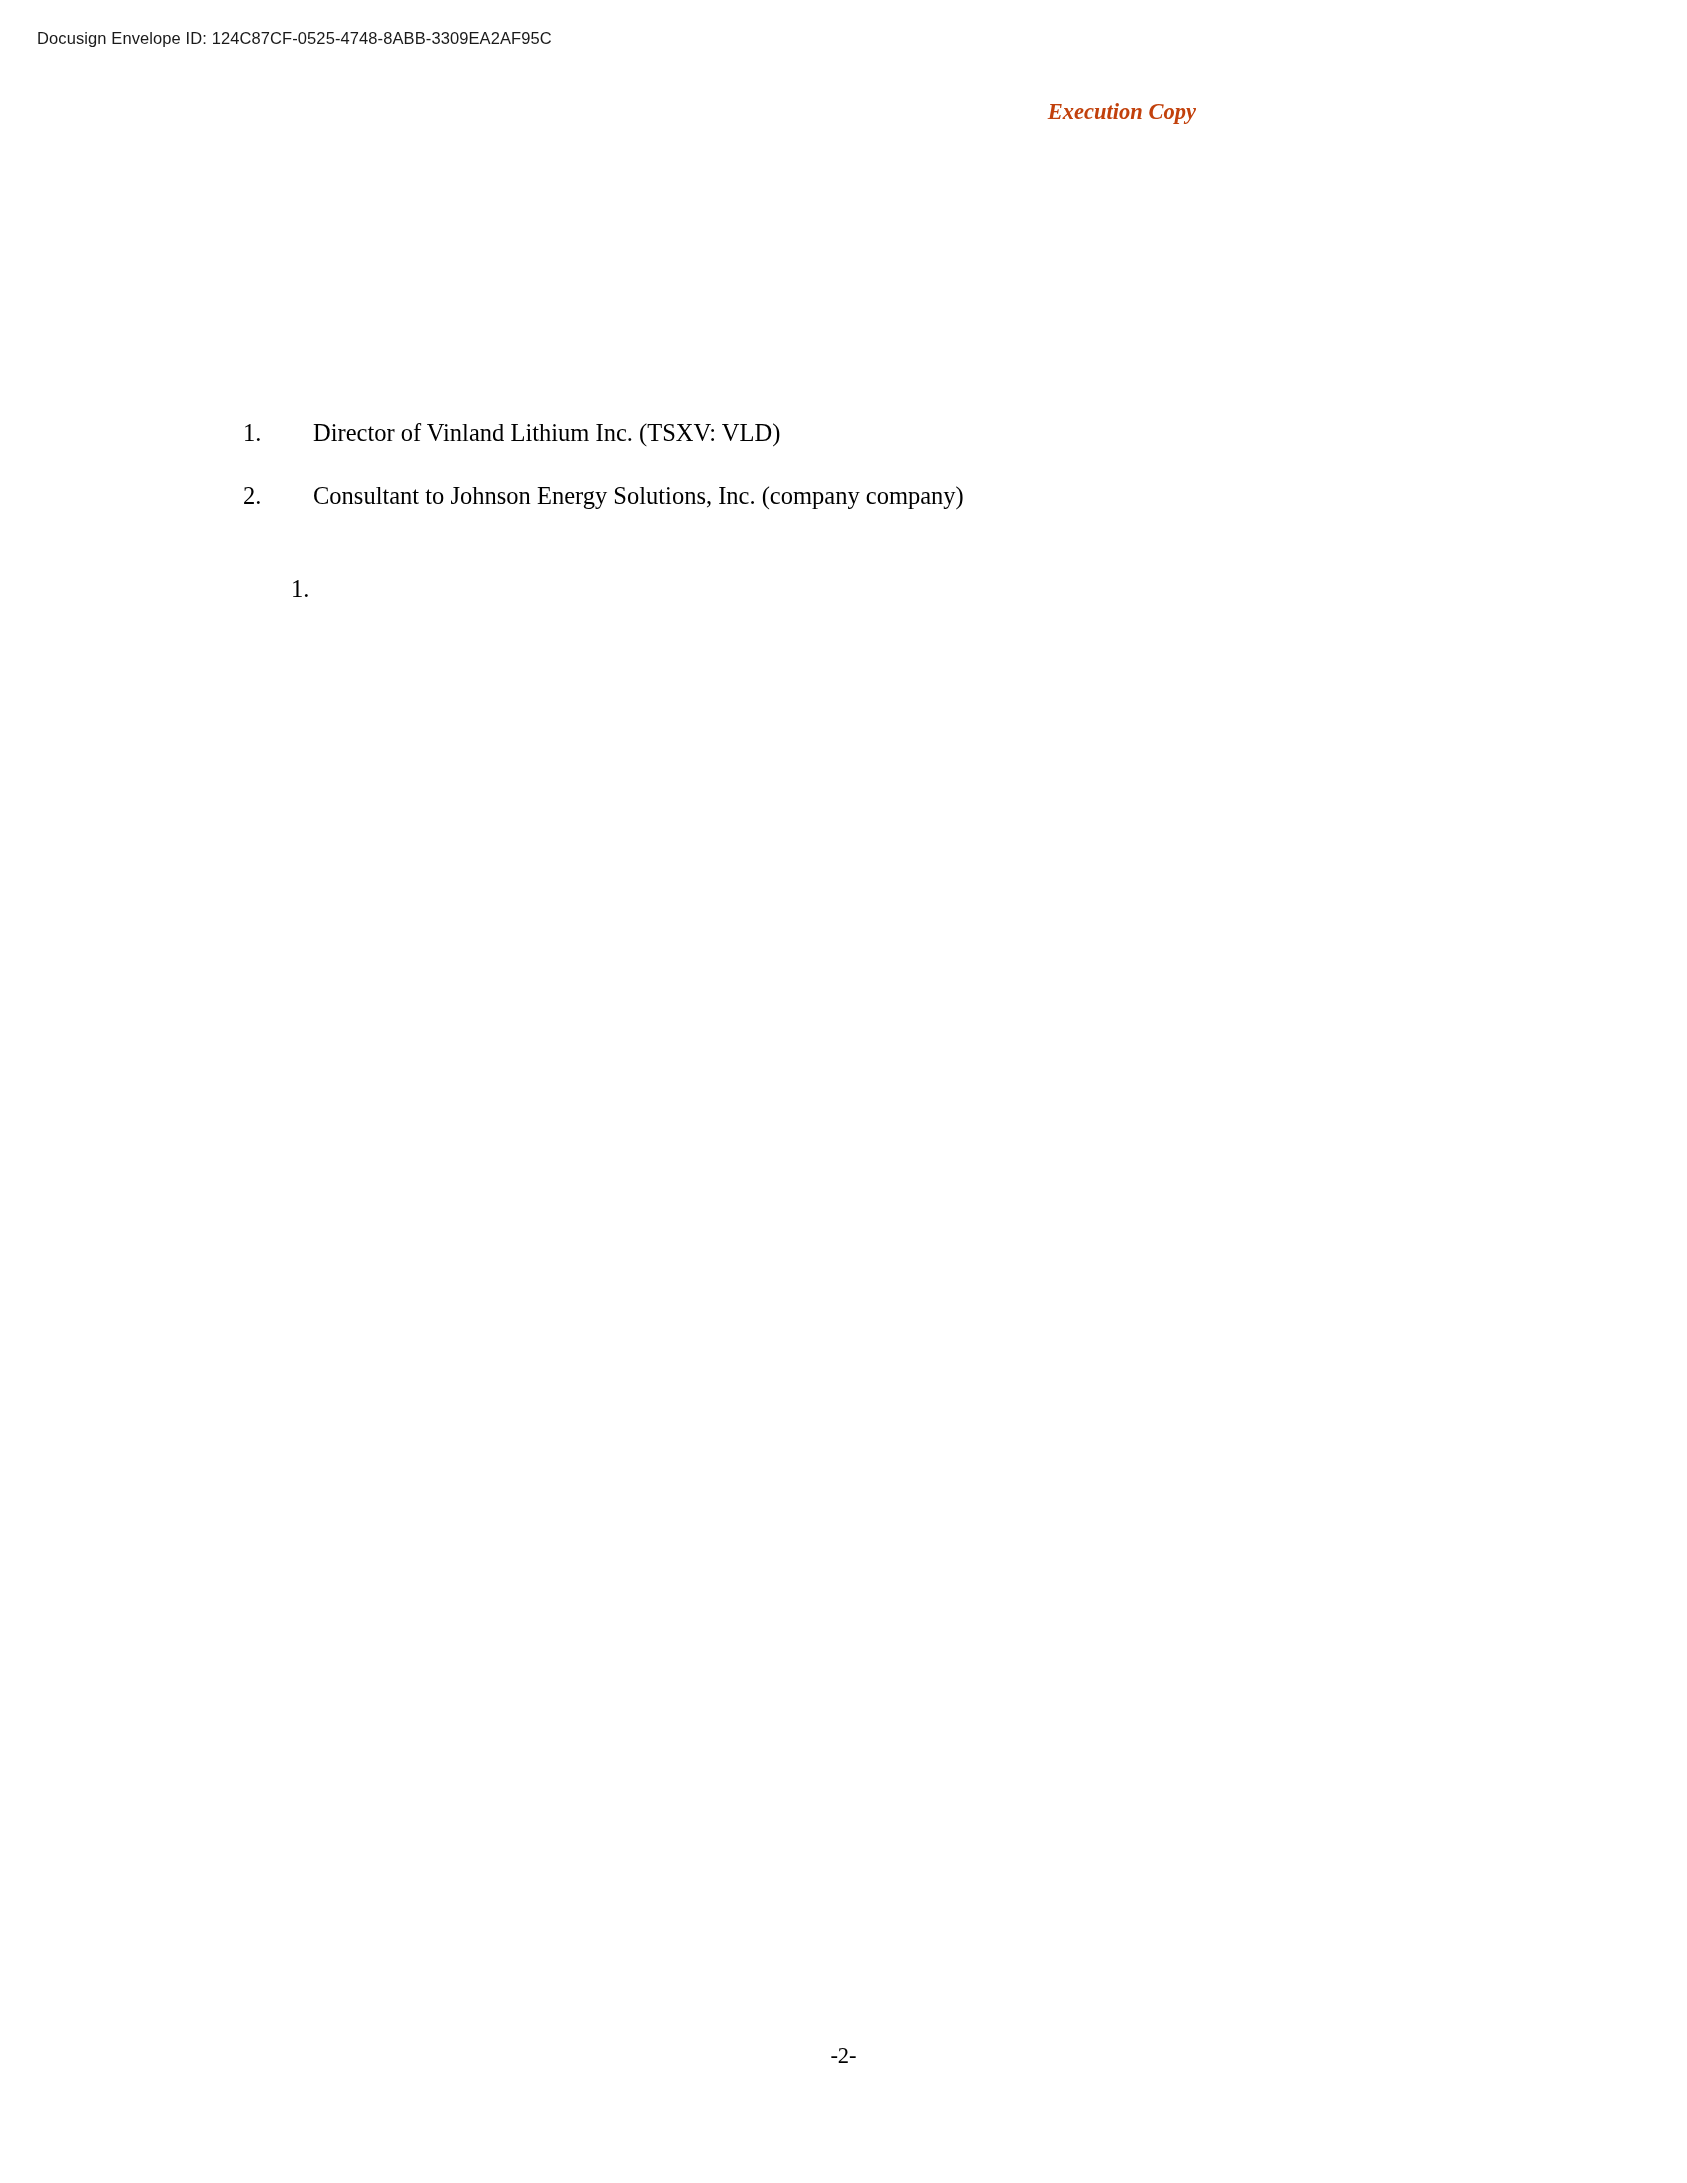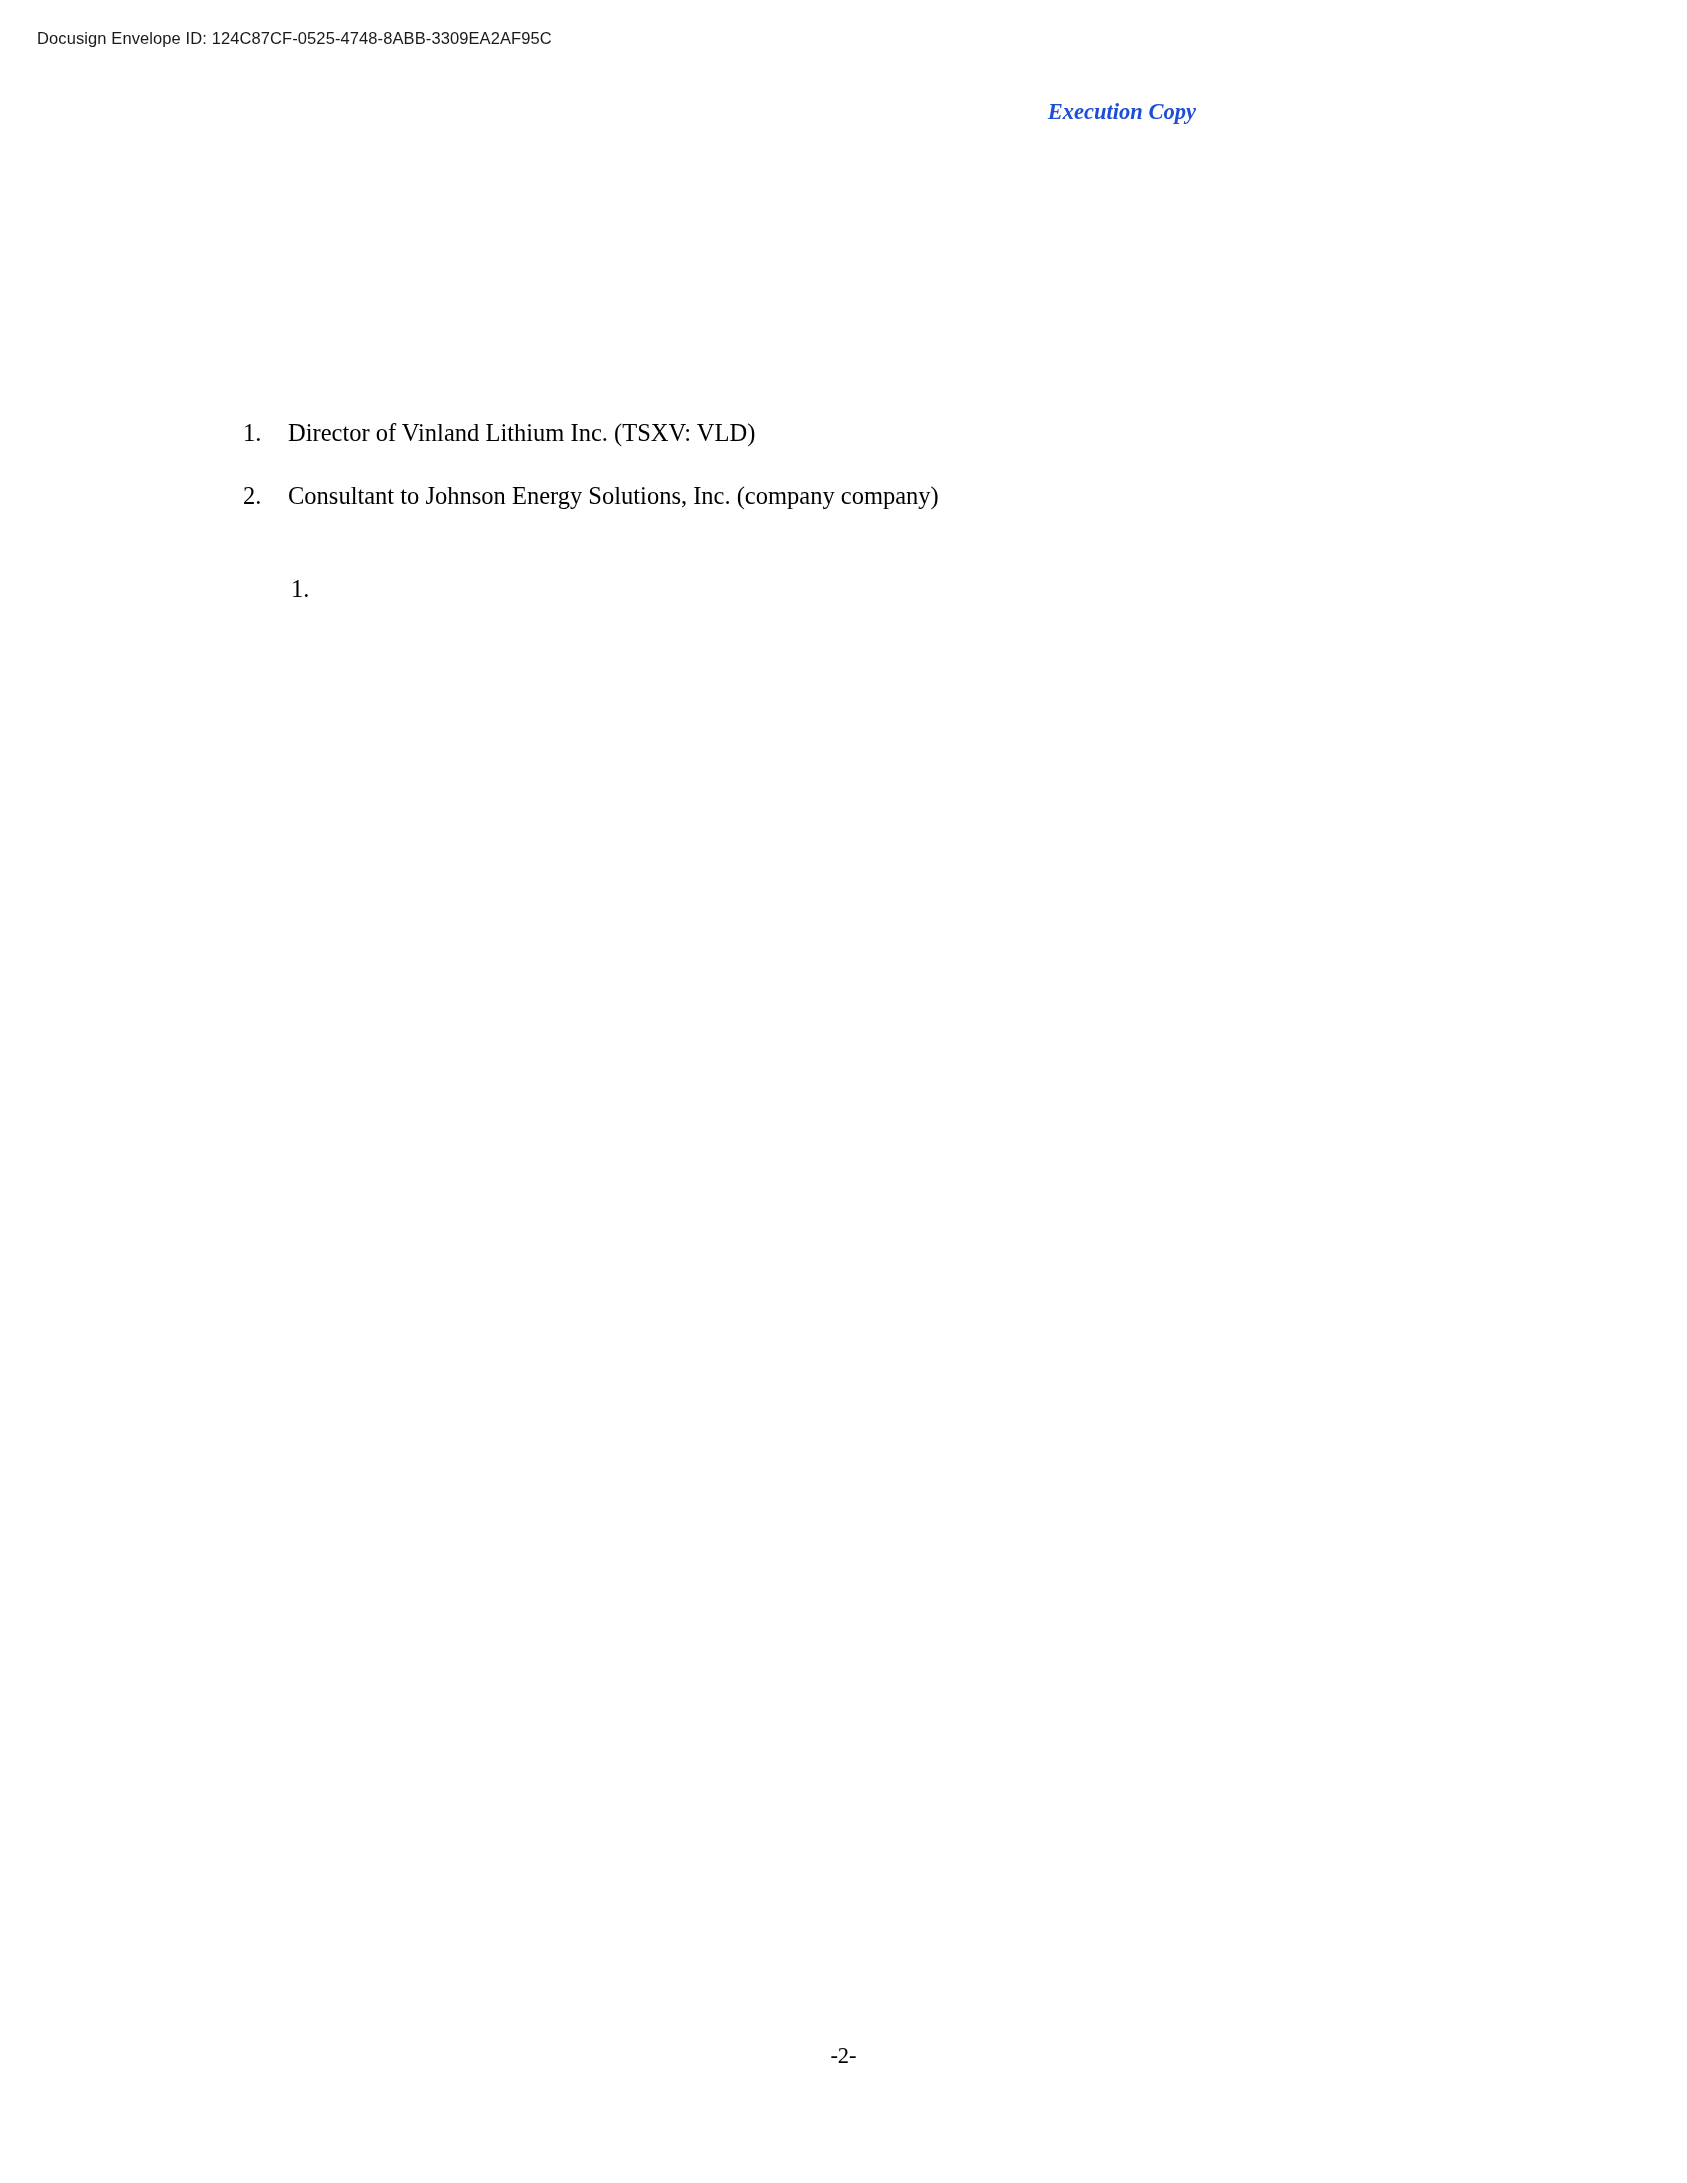--- a/index.html
+++ b/index.html
@@ -30,21 +30,21 @@
     white-space: nowrap;
   }
   .execution-copy {
     position: absolute;
     top: 99px;
     right: 192px;
     font-family: "Liberation Serif", serif;
     font-style: italic;
     font-weight: bold;
     font-size: 22.5px;
-    color: #1d4ed8;
+    color: #c2410c;
     white-space: nowrap;
     text-align: right;
   }
   .schedule-title {
     position: absolute;
     top: 230px;
     left: 0;
     width: 1687px;
     text-align: center;
     font-family: "Liberation Serif", serif;
@@ -80,20 +80,21 @@
     font-size: 24.5px;
     line-height: 1.25;
   }
   .list-item .num {
     width: 45px;
     flex: 0 0 45px;
     text-align: left;
   }
   .list-item .txt {
     flex: 1 1 auto;
+    margin-left: 25px;
   }
   .sublist {
     position: absolute;
     top: 574px;
     left: 291px;
     width: 1125px;
   }
   .sublist-item {
     display: flex;
     align-items: flex-start;

